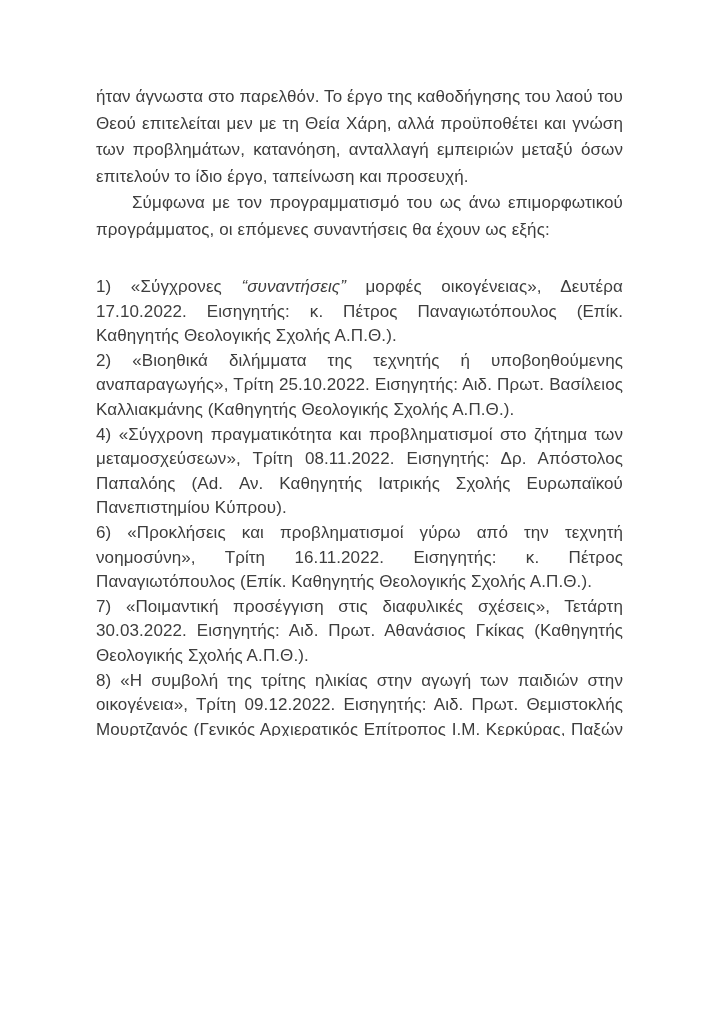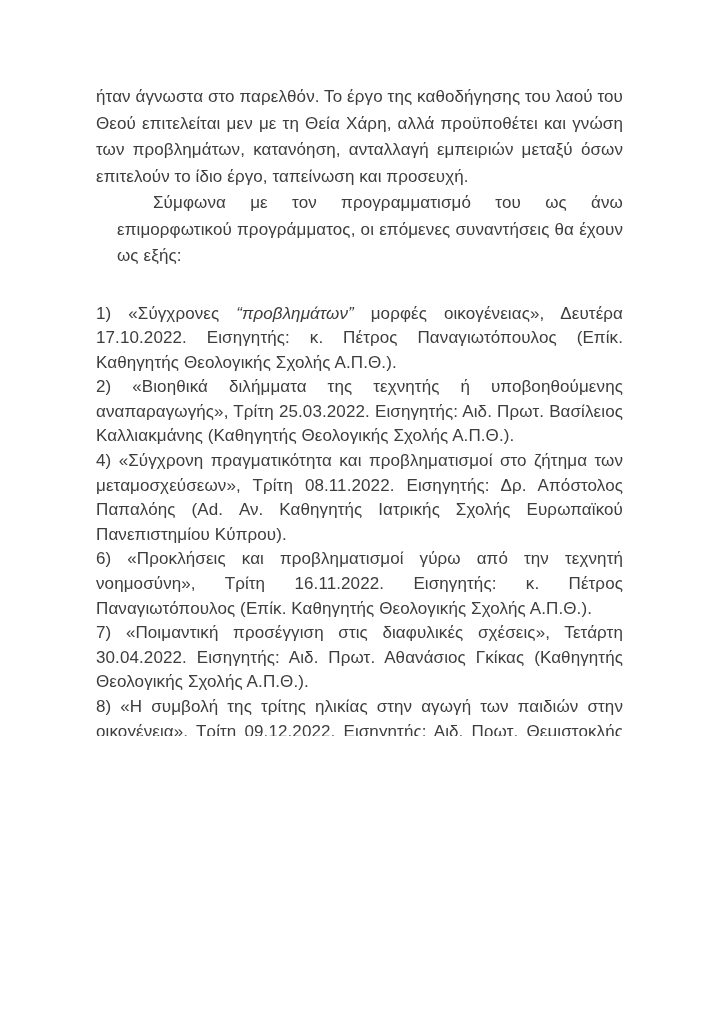--- a/index.html
+++ b/index.html
@@ -25,21 +25,20 @@
   }
   .para {
     margin: 0;
     font-size: 17px;
     line-height: 26.5px;
     text-align: justify;
     letter-spacing: 0.1px;
   }
   .para.indented {
     text-indent: 36px;
-    margin-left: 21px;
   }
   .spacer {
     height: 32px;
   }
   .item {
     margin: 0;
     font-size: 17px;
     line-height: 24.6px;
     text-align: justify;
     letter-spacing: 0.1px;
@@ -53,28 +52,28 @@
 
 <div class="page">
   <div class="content">
 
     <p class="para">ήταν άγνωστα στο παρελθόν. Το έργο της καθοδήγησης του λαού του Θεού επιτελείται μεν με τη Θεία Χάρη, αλλά προϋποθέτει και γνώση των προβλημάτων, κατανόηση, ανταλλαγή εμπειριών μεταξύ όσων επιτελούν το ίδιο έργο, ταπείνωση και προσευχή.</p>
 
     <p class="para indented">Σύμφωνα με τον προγραμματισμό του ως άνω επιμορφωτικού προγράμματος, οι επόμενες συναντήσεις θα έχουν ως εξής:</p>
 
     <div class="spacer"></div>
 
-    <p class="item"><span>1) «Σύγχρονες </span><span class="it">“προβλημάτων”</span><span> μορφές οικογένειας», Δευτέρα 17.10.2022. Εισηγητής: κ. Πέτρος Παναγιωτόπουλος (Επίκ. Καθηγητής Θεολογικής Σχολής Α.Π.Θ.).</span></p>
+    <p class="item"><span>1) «Σύγχρονες </span><span class="it">“συναντήσεις”</span><span> μορφές οικογένειας», Δευτέρα 17.10.2022. Εισηγητής: κ. Πέτρος Παναγιωτόπουλος (Επίκ. Καθηγητής Θεολογικής Σχολής Α.Π.Θ.).</span></p>
 
-    <p class="item">2) «Βιοηθικά διλήμματα της τεχνητής ή υποβοηθούμενης αναπαραγωγής», Τρίτη 25.03.2022. Εισηγητής: Αιδ. Πρωτ. Βασίλειος Καλλιακμάνης (Καθηγητής Θεολογικής Σχολής Α.Π.Θ.).</p>
+    <p class="item">2) «Βιοηθικά διλήμματα της τεχνητής ή υποβοηθούμενης αναπαραγωγής», Τρίτη 25.10.2022. Εισηγητής: Αιδ. Πρωτ. Βασίλειος Καλλιακμάνης (Καθηγητής Θεολογικής Σχολής Α.Π.Θ.).</p>
 
 
     <p class="item">4) «Σύγχρονη πραγματικότητα και προβληματισμοί στο ζήτημα των μεταμοσχεύσεων», Τρίτη 08.11.2022. Εισηγητής: Δρ. Απόστολος Παπαλόης (Ad. Αν. Καθηγητής Ιατρικής Σχολής Ευρωπαϊκού Πανεπιστημίου Κύπρου).</p>
 
 
     <p class="item">6) «Προκλήσεις και προβληματισμοί γύρω από την τεχνητή νοημοσύνη», Τρίτη 16.11.2022. Εισηγητής: κ. Πέτρος Παναγιωτόπουλος (Επίκ. Καθηγητής Θεολογικής Σχολής Α.Π.Θ.).</p>
 
-    <p class="item">7) «Ποιμαντική προσέγγιση στις διαφυλικές σχέσεις», Τετάρτη 30.04.2022. Εισηγητής: Αιδ. Πρωτ. Αθανάσιος Γκίκας (Καθηγητής Θεολογικής Σχολής Α.Π.Θ.).</p>
+    <p class="item">7) «Ποιμαντική προσέγγιση στις διαφυλικές σχέσεις», Τετάρτη 30.03.2022. Εισηγητής: Αιδ. Πρωτ. Αθανάσιος Γκίκας (Καθηγητής Θεολογικής Σχολής Α.Π.Θ.).</p>
 
     <p class="item">8) «Η συμβολή της τρίτης ηλικίας στην αγωγή των παιδιών στην οικογένεια», Τρίτη 09.12.2022. Εισηγητής: Αιδ. Πρωτ. Θεμιστοκλής Μουρτζανός (Γενικός Αρχιερατικός Επίτροπος Ι.Μ. Κερκύρας, Παξών και Διαποντίων Νήσων, Δρ. Θεολογίας - Καθηγητής Β΄/θμίας Εκπαιδεύσεως).</p>
 
   </div>
 </div>
 
 </body></html>

